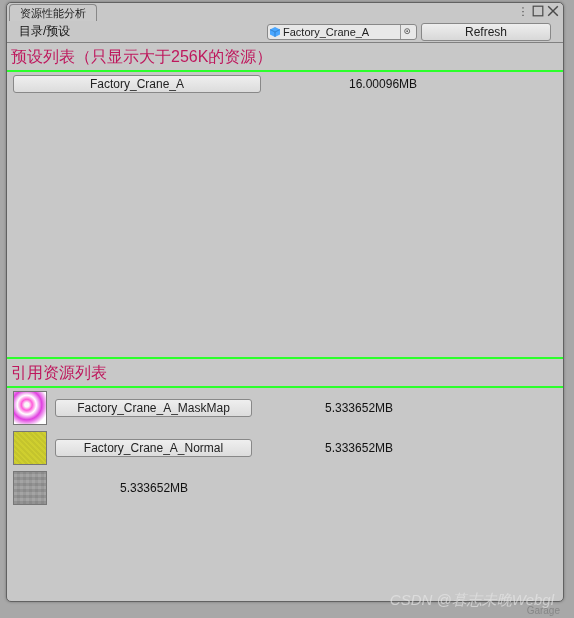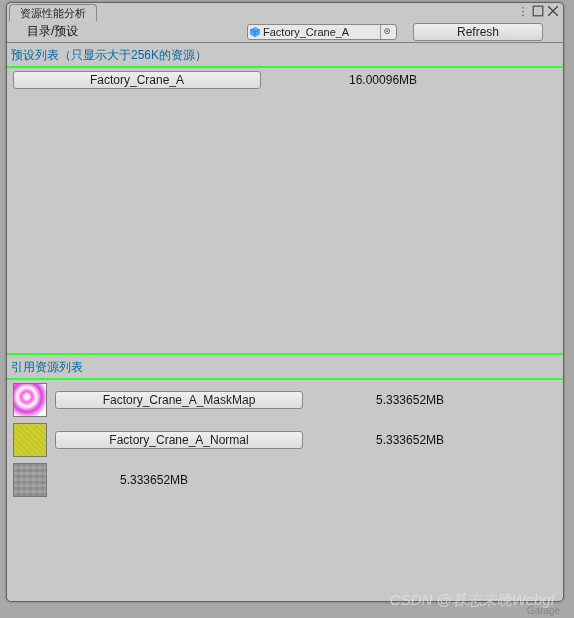--- a/index.html
+++ b/index.html
@@ -50,22 +50,22 @@
       gap: 3px;
       padding: 2px 4px 0 0;
       color: #4a4a4a;
       font-size: 11px;
       align-items: center;
     }
     .winbtn { width: 12px; height: 12px; display:flex; align-items:center; justify-content:center; cursor:pointer; }
     .toolbar {
       display: flex;
       align-items: center;
-      padding: 2px 20px;
-      gap: 16px;
+      padding: 2px 12px;
+      gap: 4px;
       border-bottom: 1px solid #808080;
       height: 22px;
     }
     .toolbar-label { font-size: 12px; color: #111; margin-right: auto; }
     .obj-field {
       display: flex;
       align-items: center;
       background: #e8e8e8;
       border: 1px solid #888;
       border-radius: 3px;
@@ -93,22 +93,22 @@
       border-radius: 3px;
       height: 18px;
       width: 130px;
       font-size: 12px;
       color: #222;
       text-align: center;
       line-height: 16px;
       cursor: pointer;
     }
     .section-label {
-      font-size: 12px;
-      color: #0369a1;
+      font-size: 16px;
+      color: #be185d;
       padding: 4px 4px 2px 4px;
     }
     .green-line {
       height: 2px;
       background: #2bff2b;
       width: 100%;
     }
     .preset-area {
       flex: 0 0 285px;
       overflow: hidden;
@@ -153,21 +153,21 @@
       flex-shrink: 0;
     }
     .thumb-mask { background: radial-gradient(circle at 40% 40%, #f8f8f8 8%, #ff5cda 20%, #fff 35%, #e040e0 55%, #ffffff 80%); }
     .thumb-normal { background: #cfcf2f; background-image: repeating-linear-gradient(45deg, rgba(0,0,0,0.05) 0 2px, transparent 2px 4px); }
     .thumb-albedo { background: #9a9a9a; background-image: repeating-linear-gradient(0deg, rgba(0,0,0,0.1) 0 3px, transparent 3px 6px), repeating-linear-gradient(90deg, rgba(255,255,255,0.1) 0 3px, transparent 3px 6px); }
     .ref-btn {
       background: linear-gradient(#efefef,#dcdcdc);
       border: 1px solid #888;
       border-radius: 3px;
       height: 18px;
-      width: 248px;
+      width: 197px;
       font-size: 12px;
       text-align: center;
       line-height: 16px;
       cursor: pointer;
       color: #222;
     }
     .ref-size {
       font-size: 12px;
       color: #111;
       margin-left: 65px;

